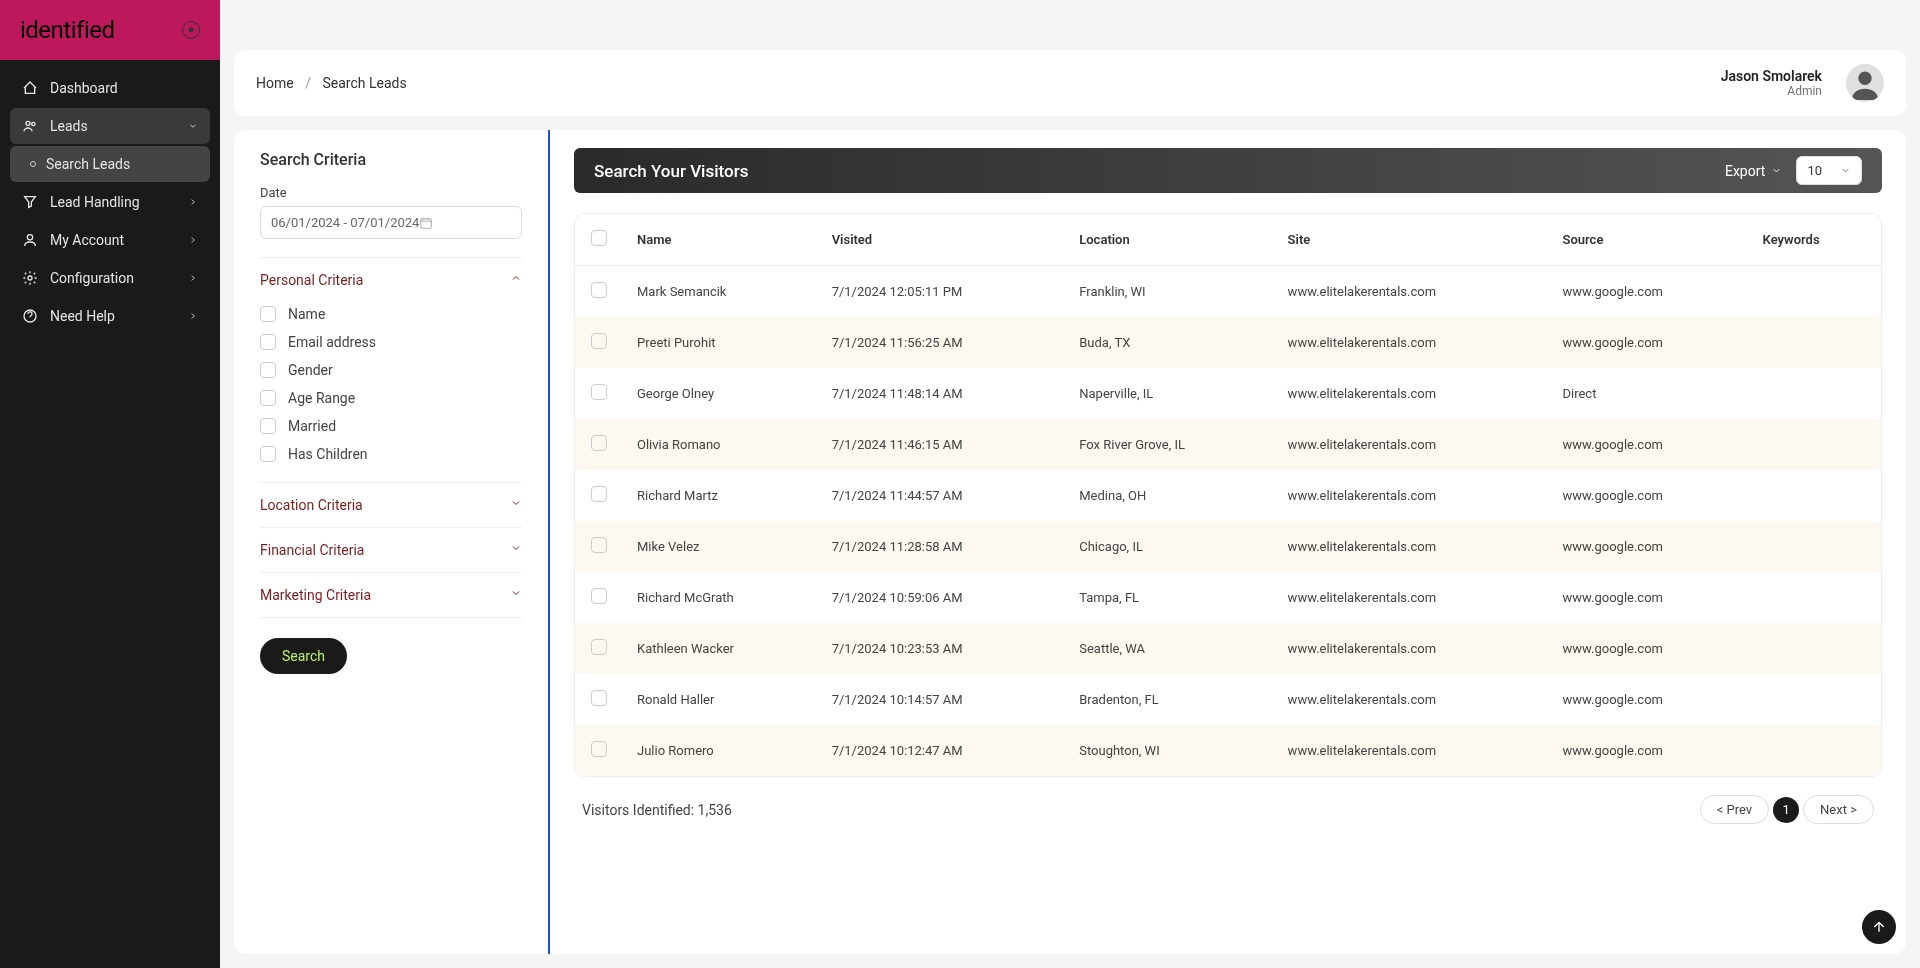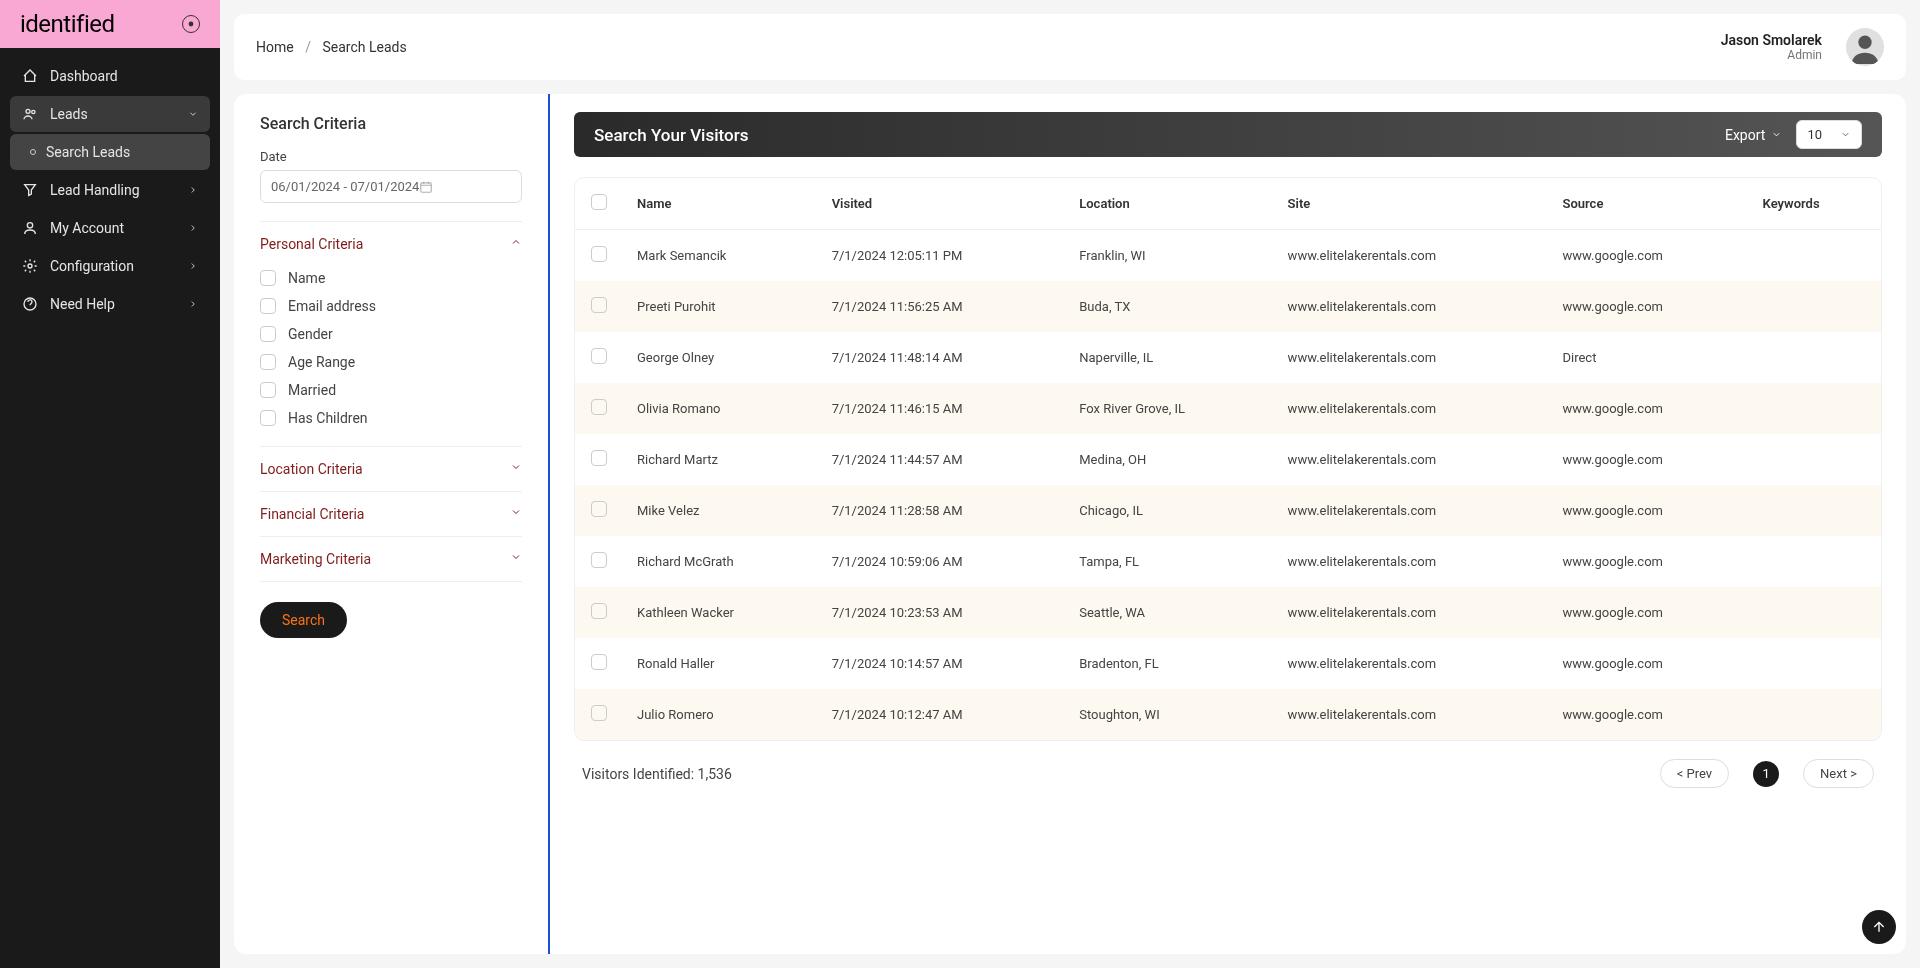--- a/index.html
+++ b/index.html
@@ -1,33 +1,33 @@
 <!DOCTYPE html>
 <html><head>
 <meta charset="utf-8">
 <style>
 * { margin: 0; padding: 0; box-sizing: border-box; font-family: -apple-system, BlinkMacSystemFont, "Segoe UI", Roboto, sans-serif; }
 body { background: #f5f5f5; display: flex; height: 100vh; overflow: hidden; }
 
 
 .sidebar { width: 220px; background: #1a1a1a; color: #fff; display: flex; flex-direction: column; }
-.sidebar-logo { background: #f9a8d4; color: #000; padding: 16px 20px; display: flex; align-items: center; justify-content: space-between; height: 48px; }
+.sidebar-logo { background: #be185d; color: #000; padding: 16px 20px; display: flex; align-items: center; justify-content: space-between; height: 60px; }
 .sidebar-logo .logo-text { font-size: 24px; font-weight: 400; letter-spacing: -0.5px; }
 .sidebar-logo .logo-icon { width: 18px; height: 18px; border: 1.5px solid #333; border-radius: 50%; display: flex; align-items: center; justify-content: center; font-size: 8px; }
 .sidebar-nav { padding: 10px; }
 .nav-item { display: flex; align-items: center; padding: 10px 12px; border-radius: 6px; cursor: pointer; color: #e5e5e5; font-size: 14px; margin-bottom: 2px; }
 .nav-item.active { background: #3a3a3a; }
 .nav-item.sub { margin-left: 0; background: #444; padding-left: 20px; }
 .nav-item.sub .dot { width: 6px; height: 6px; border: 1.5px solid #ccc; border-radius: 50%; margin-right: 10px; }
 .nav-item .ic { width: 16px; height: 16px; margin-right: 12px; flex-shrink: 0; }
 .nav-item .label { flex: 1; }
 .nav-item .chev { width: 10px; height: 10px; }
 
 
-.main { flex: 1; display: flex; flex-direction: column; padding: 14px; overflow: hidden; }
+.main { flex: 1; display: flex; flex-direction: column; padding: 14px; overflow: hidden; margin-top: 36px; }
 .topbar { background: #fff; border-radius: 10px; padding: 14px 22px; display: flex; align-items: center; justify-content: space-between; margin-bottom: 14px; }
 .breadcrumb { font-size: 14px; color: #333; }
 .breadcrumb a { color: #333; text-decoration: none; }
 .breadcrumb .sep { color: #999; margin: 0 8px; }
 .user-area { display: flex; align-items: center; gap: 24px; }
 .user-info { text-align: right; }
 .user-name { font-size: 14px; font-weight: 600; color: #222; }
 .user-role { font-size: 12px; color: #737373; }
 .avatar { width: 38px; height: 38px; border-radius: 50%; background: #e8e8e8; display: flex; align-items: center; justify-content: center; overflow: hidden; }
 .avatar svg { width: 100%; height: 100%; }
@@ -38,40 +38,40 @@
 .field-label { font-size: 13px; color: #444; margin-bottom: 6px; display: block; }
 .date-input { width: 100%; border: 1px solid #ddd; border-radius: 6px; padding: 8px 10px; font-size: 13px; color: #666; display: flex; align-items: center; justify-content: flex-start; cursor: pointer; margin-bottom: 18px; }
 .date-input .cal-icon { width: 14px; height: 14px; opacity: 0.5; }
 .section-divider { border-top: 1px solid #eee; margin: 0 0 0 0; }
 .crit-section { padding: 14px 0; }
 .crit-header { display: flex; align-items: flex-start; justify-content: space-between; cursor: pointer; font-size: 14px; color: #7f1d1d; }
 .crit-header .chev { width: 12px; height: 12px; }
 .crit-body { margin-top: 12px; }
 .checkbox-row { display: flex; align-items: center; padding: 6px 0; font-size: 14px; color: #444; }
 .checkbox-row .cb { width: 16px; height: 16px; border: 1.5px solid #ccc; border-radius: 4px; margin-right: 12px; cursor: pointer; }
-.search-btn { background: #1a1a1a; color: #f97316; border: none; border-radius: 20px; padding: 10px 22px; font-size: 14px; cursor: pointer; margin-top: 20px; }
+.search-btn { background: #1a1a1a; color: #bef264; border: none; border-radius: 20px; padding: 10px 22px; font-size: 14px; cursor: pointer; margin-top: 20px; }
 
 .results-panel { flex: 1; padding: 18px 24px; overflow-y: auto; display: flex; flex-direction: column; }
 .results-header { background: linear-gradient(90deg, #2a2a2a 0%, #555 100%); border-radius: 6px; padding: 8px 20px; display: flex; align-items: center; justify-content: space-between; color: #fff; margin-bottom: 20px; }
 .results-header h2 { font-size: 17px; font-weight: 500; }
 .results-actions { display: flex; align-items: center; gap: 14px; }
 .export-btn { display: flex; align-items: center; gap: 6px; color: #fff; font-size: 14px; cursor: pointer; }
 .page-size { background: #fff; color: #333; border-radius: 6px; padding: 6px 10px; display: flex; align-items: center; gap: 18px; font-size: 13px; cursor: pointer; border: 1px solid #ddd; }
 
 .table-wrap { border: 1px solid #eee; border-radius: 10px; overflow: hidden; }
 table { width: 100%; border-collapse: collapse; }
 thead th { text-align: left; padding: 16px 14px; font-size: 13px; font-weight: 600; color: #333; border-bottom: 1px solid #eee; }
 thead th:first-child { width: 48px; text-align: center; }
 tbody td { padding: 16px 14px; font-size: 13px; color: #444; }
 tbody td:first-child { text-align: center; }
 tbody tr:nth-child(even) { background: #fdf8f0; }
 .row-cb { width: 16px; height: 16px; border: 1.5px solid #ccc; border-radius: 4px; cursor: pointer; display: inline-block; }
 
 .table-footer { display: flex; align-items: center; justify-content: space-between; padding: 18px 8px 6px; font-size: 14px; color: #444; }
-.pagination { display: flex; align-items: center; gap: 24px; }
+.pagination { display: flex; align-items: center; gap: 4px; }
 .page-btn { border: 1px solid #ddd; background: #fff; border-radius: 20px; padding: 6px 16px; font-size: 13px; cursor: pointer; color: #444; }
 .page-num { background: #1a1a1a; color: #fff; border-radius: 50%; width: 26px; height: 26px; display: flex; align-items: center; justify-content: center; font-size: 13px; }
 
 .scroll-top { position: fixed; bottom: 24px; right: 24px; width: 34px; height: 34px; background: #1a1a1a; border-radius: 50%; display: flex; align-items: center; justify-content: center; cursor: pointer; }
 .scroll-top svg { width: 16px; height: 16px; }
 </style>
 </head>
 <body>
 
 <aside class="sidebar">

